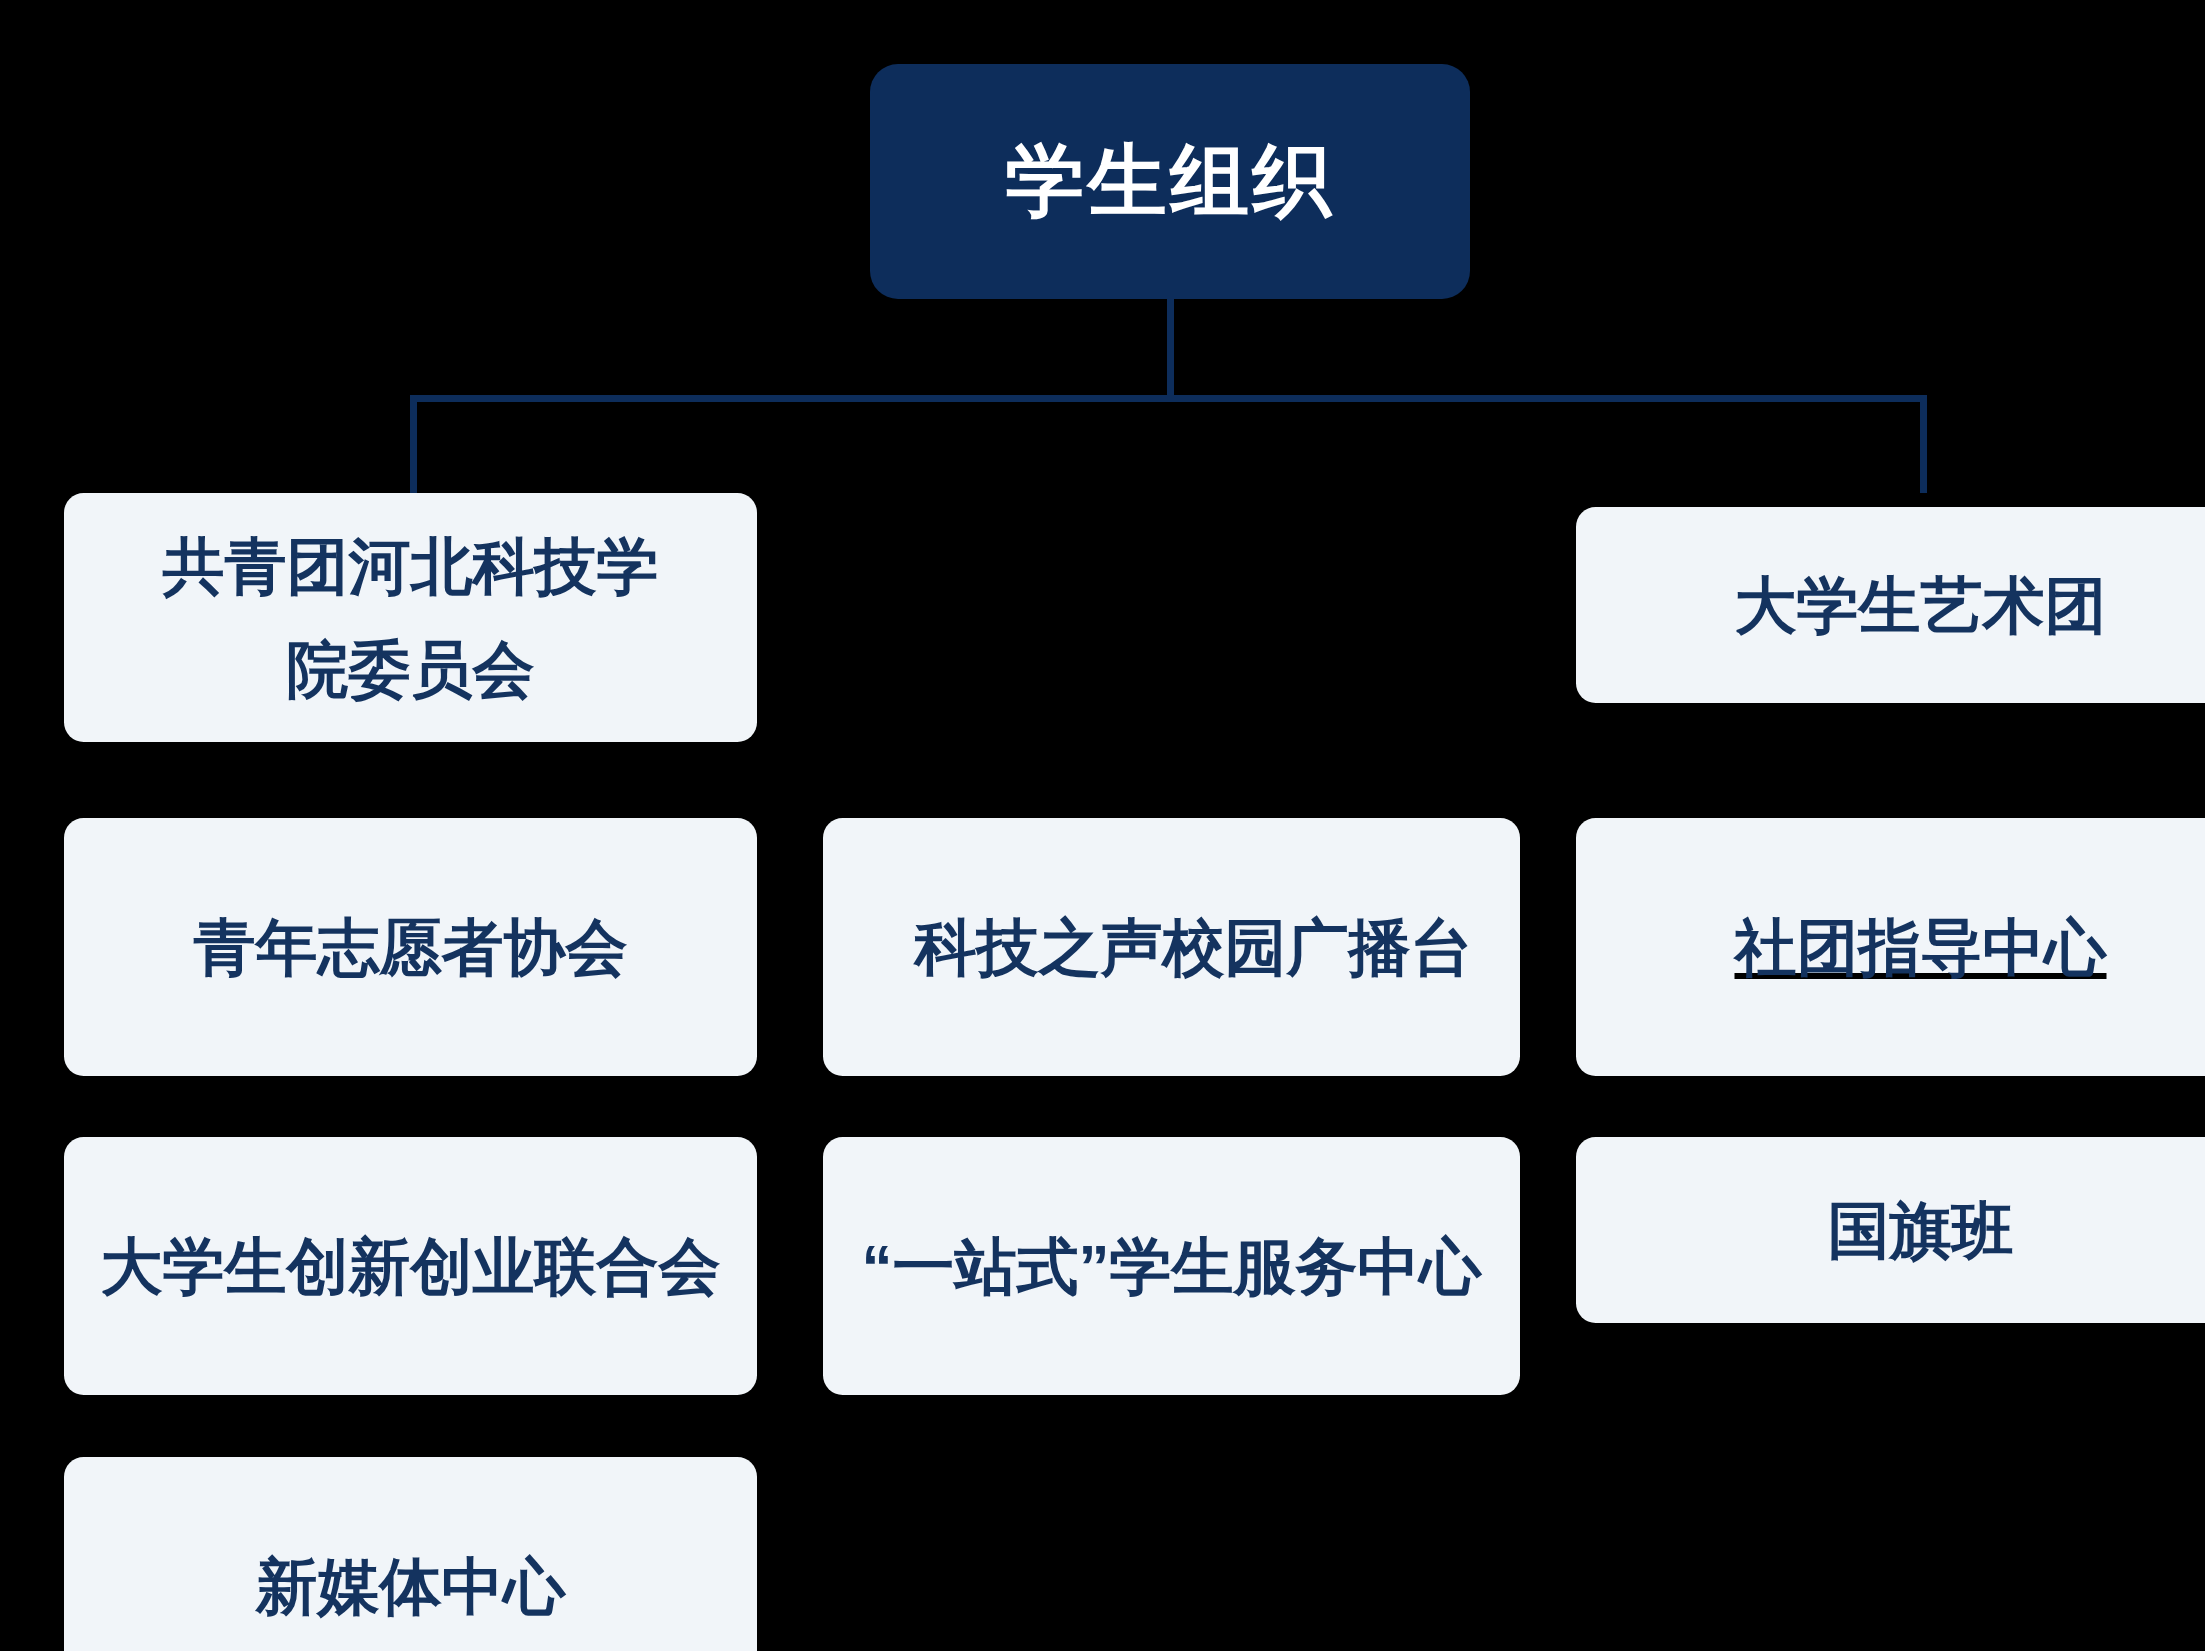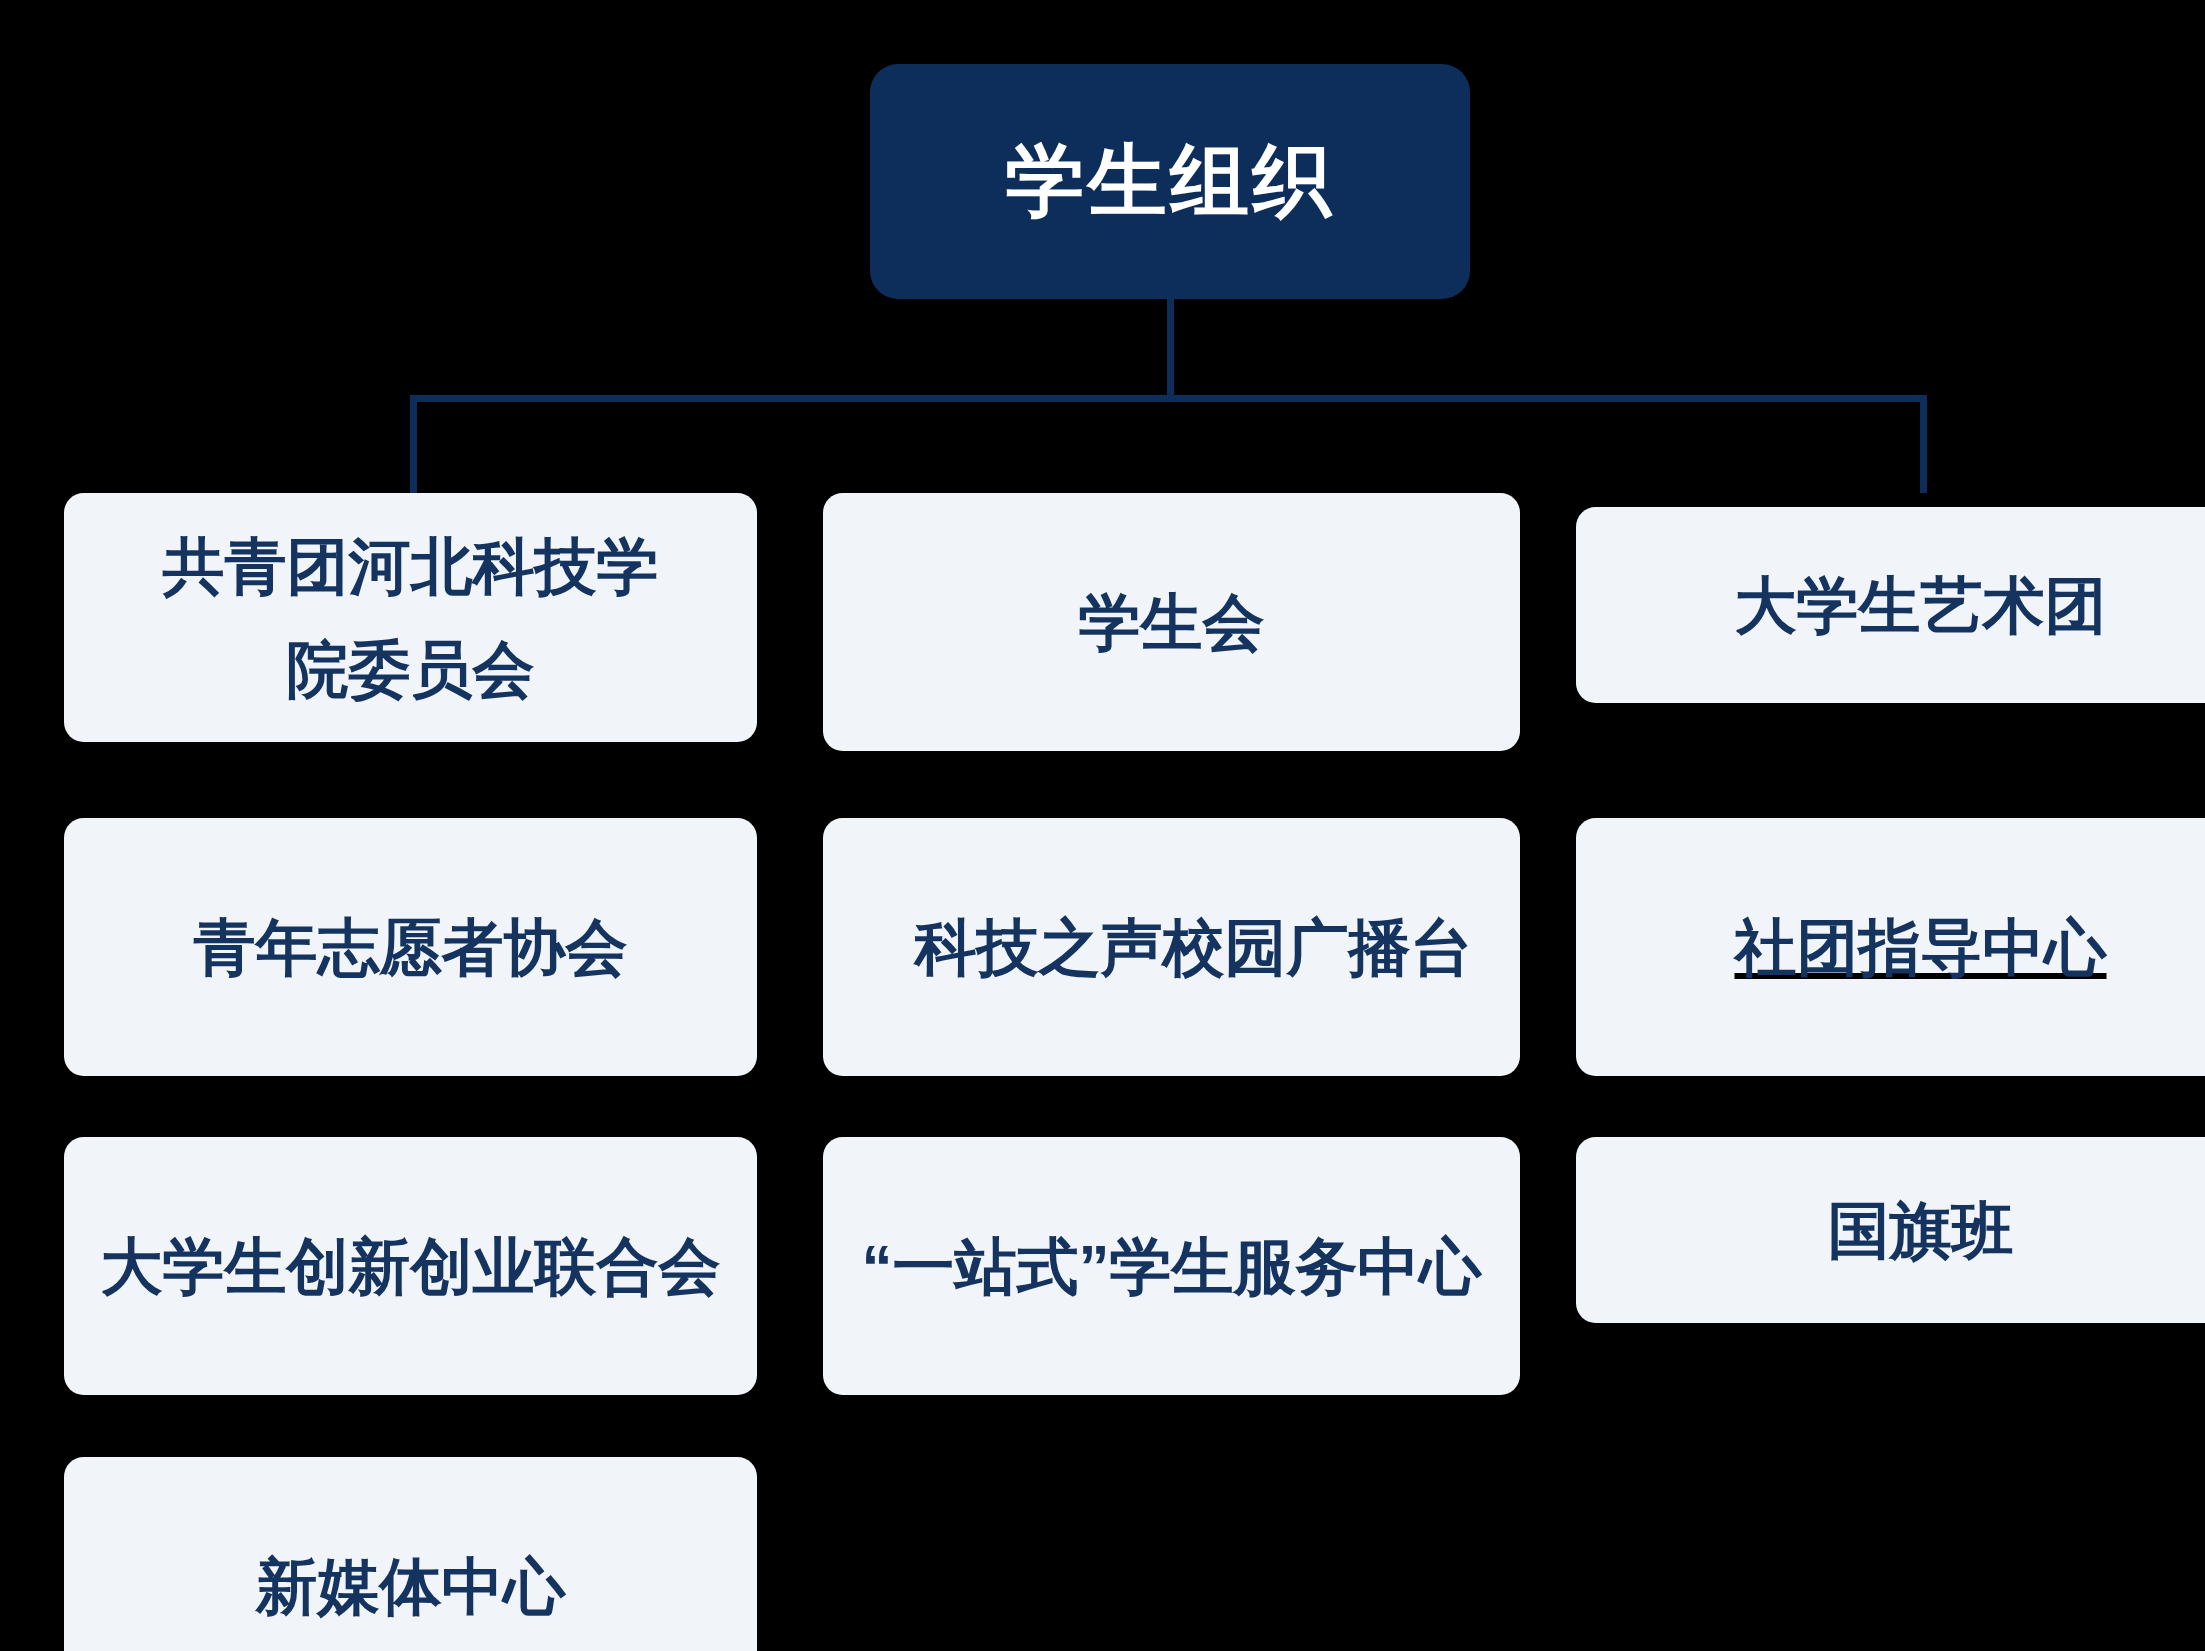--- a/index.html
+++ b/index.html
@@ -73,23 +73,20 @@
   <div class="node" style="left:0px;top:754px;width:693px;height:258px;">
     <span class="node-label">青年志愿者协会</span>
   </div>
   <div class="node" style="left:0px;top:1073px;width:693px;height:258px;">
     <span class="node-label">大学生创新创业联合会</span>
   </div>
   <div class="node" style="left:0px;top:1393px;width:693px;height:258px;">
     <span class="node-label">新媒体中心</span>
   </div>
 
-  <div class="node" style="left:759px;top:429px;width:697px;height:258px;">
-    <span class="node-label">学生会</span>
-  </div>
   <div class="node" style="left:759px;top:754px;width:697px;height:258px;padding-left:44px;">
     <span class="node-label">科技之声校园广播台</span>
   </div>
   <div class="node" style="left:759px;top:1073px;width:697px;height:258px;">
     <span class="node-label">“一站式”学生服务中心</span>
   </div>
 
   <div class="node" style="left:1512px;top:443px;width:689px;height:196px;">
     <span class="node-label">大学生艺术团</span>
   </div>

